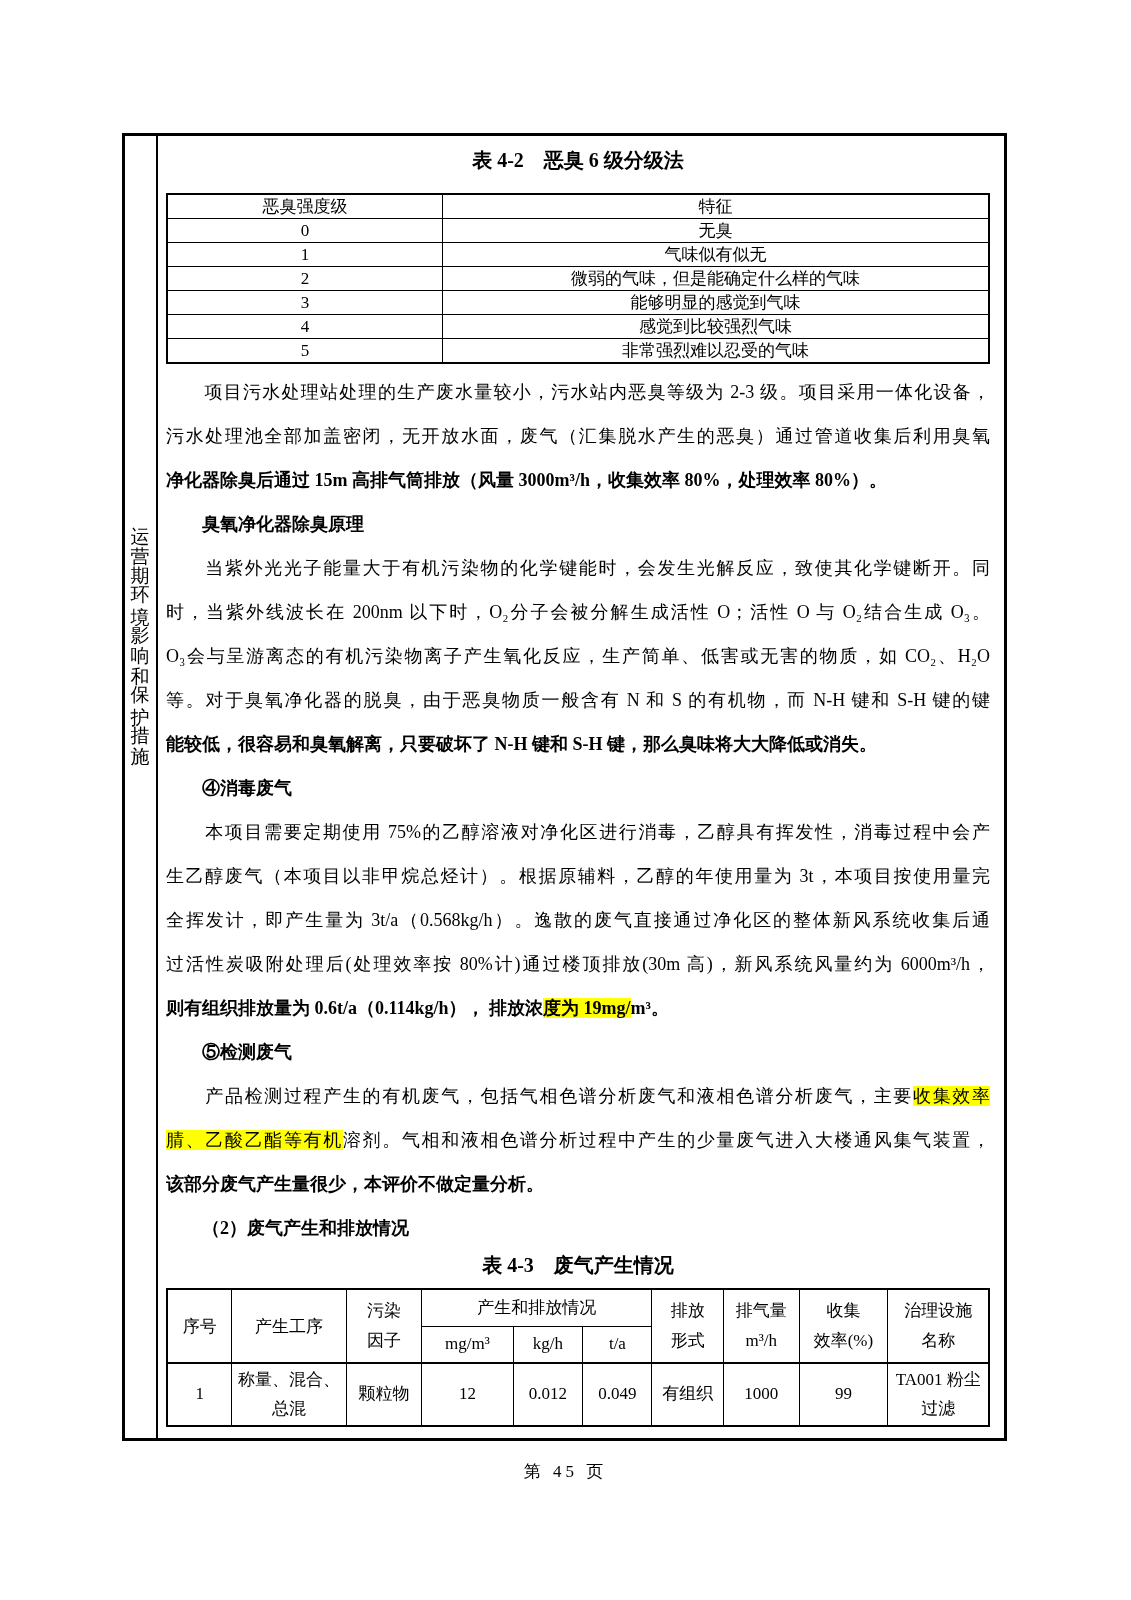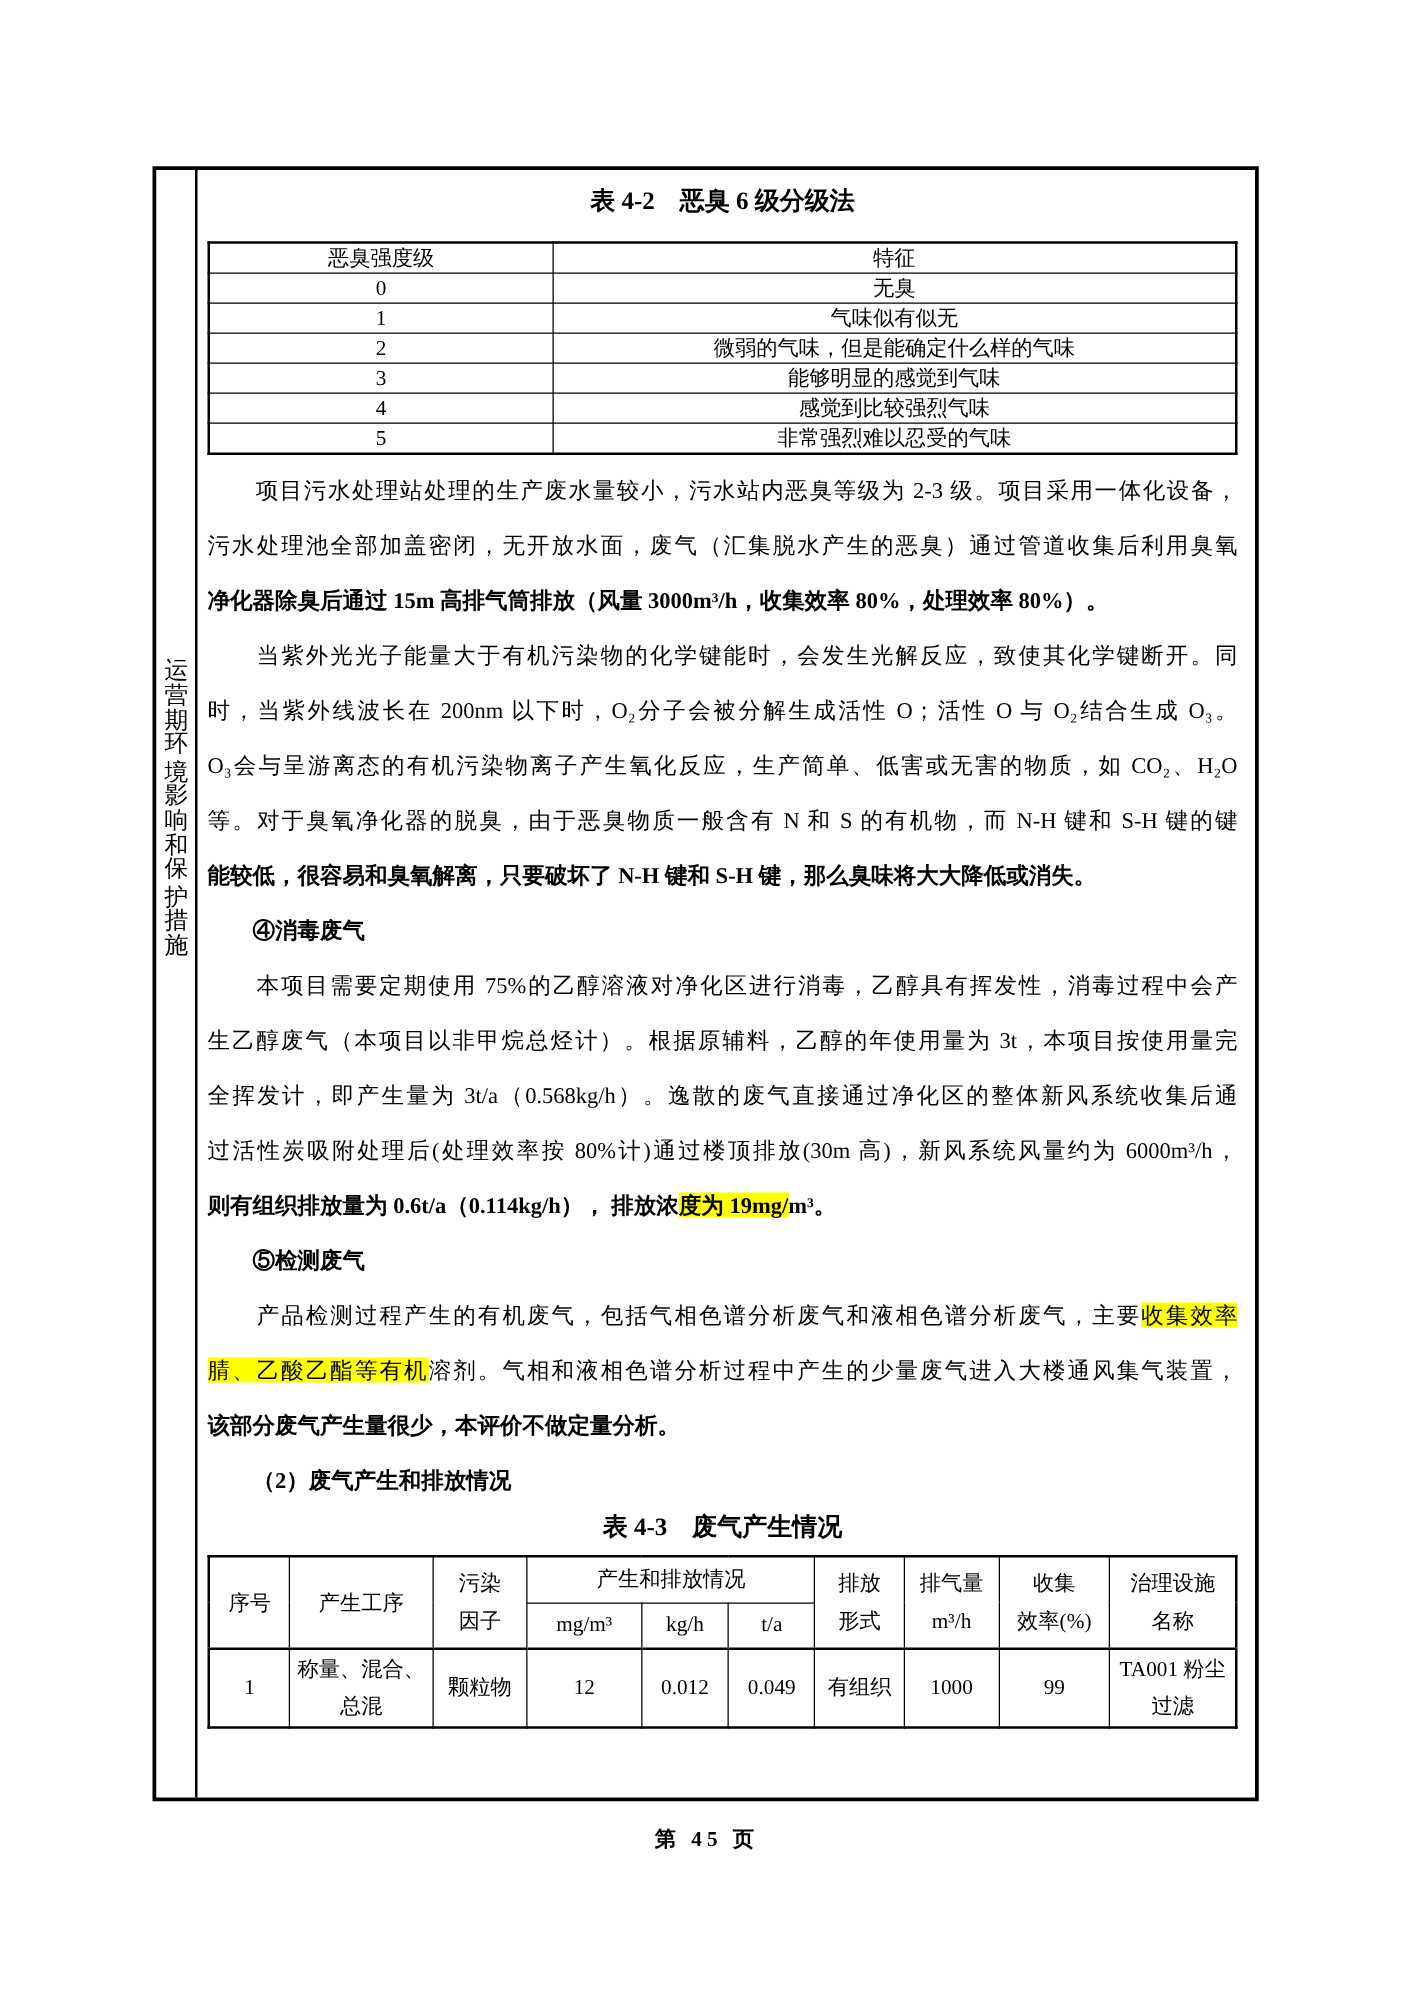--- a/index.html
+++ b/index.html
@@ -52,21 +52,21 @@
   .t43 th, .t43 td {
     border: 1px solid #000; font-weight: normal; font-size: 17px;
     text-align: center; vertical-align: middle; padding: 0 2px;
   }
   .t43 thead tr.h1 th { height: 37px; }
   .t43 thead tr.h2 th { height: 37px; }
   .t43 thead th span { display: block; line-height: 1.75; }
   .t43 tbody td { border-top: 2px solid #000; height: 63px; line-height: 1.7; }
   .footer {
     position: absolute; top: 1460px; left: 0; width: 1131px;
-    text-align: center; font-size: 17px; letter-spacing: 4px; font-weight: bold;
+    text-align: center; font-size: 17px; letter-spacing: 4px;
   }
 </style>
 </head>
 <body>
 
 <div class="frame">
   <div class="sidebar">
     <div class="sidebar-label">运营期环境影响和保护措施</div>
   </div>
   <div class="content">
@@ -109,20 +109,21 @@
             <td>5</td>
             <td>非常强烈难以忍受的气味</td>
           </tr>
         </tbody>
     </table>
 
     <div class="bodytext">
         <div class="line"><span>　　项目污水处理站处理的生产废水量较小，污水站内恶臭等级为 2-3 级。项目采用一体化设备，</span></div>
         <div class="line"><span>污水处理池全部加盖密闭，无开放水面，废气（汇集脱水产生的恶臭）通过管道收集后利用臭氧</span></div>
         <div class="line nojust"><span>净化器除臭后通过 15m 高排气筒排放（风量 3000m³/h，收集效率 80%，处理效率 80%）。</span></div>
+        <div class="line nojust"><span>　　臭氧净化器除臭原理</span></div>
         <div class="line"><span>　　当紫外光光子能量大于有机污染物的化学键能时，会发生光解反应，致使其化学键断开。同</span></div>
         <div class="line"><span>时，当紫外线波长在 200nm 以下时，O₂分子会被分解生成活性 O；活性 O 与 O₂结合生成 O₃。</span></div>
         <div class="line"><span>O₃会与呈游离态的有机污染物离子产生氧化反应，生产简单、低害或无害的物质，如 CO₂、H₂O</span></div>
         <div class="line"><span>等。对于臭氧净化器的脱臭，由于恶臭物质一般含有 N 和 S 的有机物，而 N-H 键和 S-H 键的键</span></div>
         <div class="line nojust"><span>能较低，很容易和臭氧解离，只要破坏了 N-H 键和 S-H 键，那么臭味将大大降低或消失。</span></div>
         <div class="line nojust"><span>　　④消毒废气</span></div>
         <div class="line"><span>　　本项目需要定期使用 75%的乙醇溶液对净化区进行消毒，乙醇具有挥发性，消毒过程中会产</span></div>
         <div class="line"><span>生乙醇废气（本项目以非甲烷总烃计）。根据原辅料，乙醇的年使用量为 3t，本项目按使用量完</span></div>
         <div class="line"><span>全挥发计，即产生量为 3t/a（0.568kg/h）。逸散的废气直接通过净化区的整体新风系统收集后通</span></div>
         <div class="line"><span>过活性炭吸附处理后(处理效率按 80%计)通过楼顶排放(30m 高)，新风系统风量约为 6000m³/h，</span></div>

